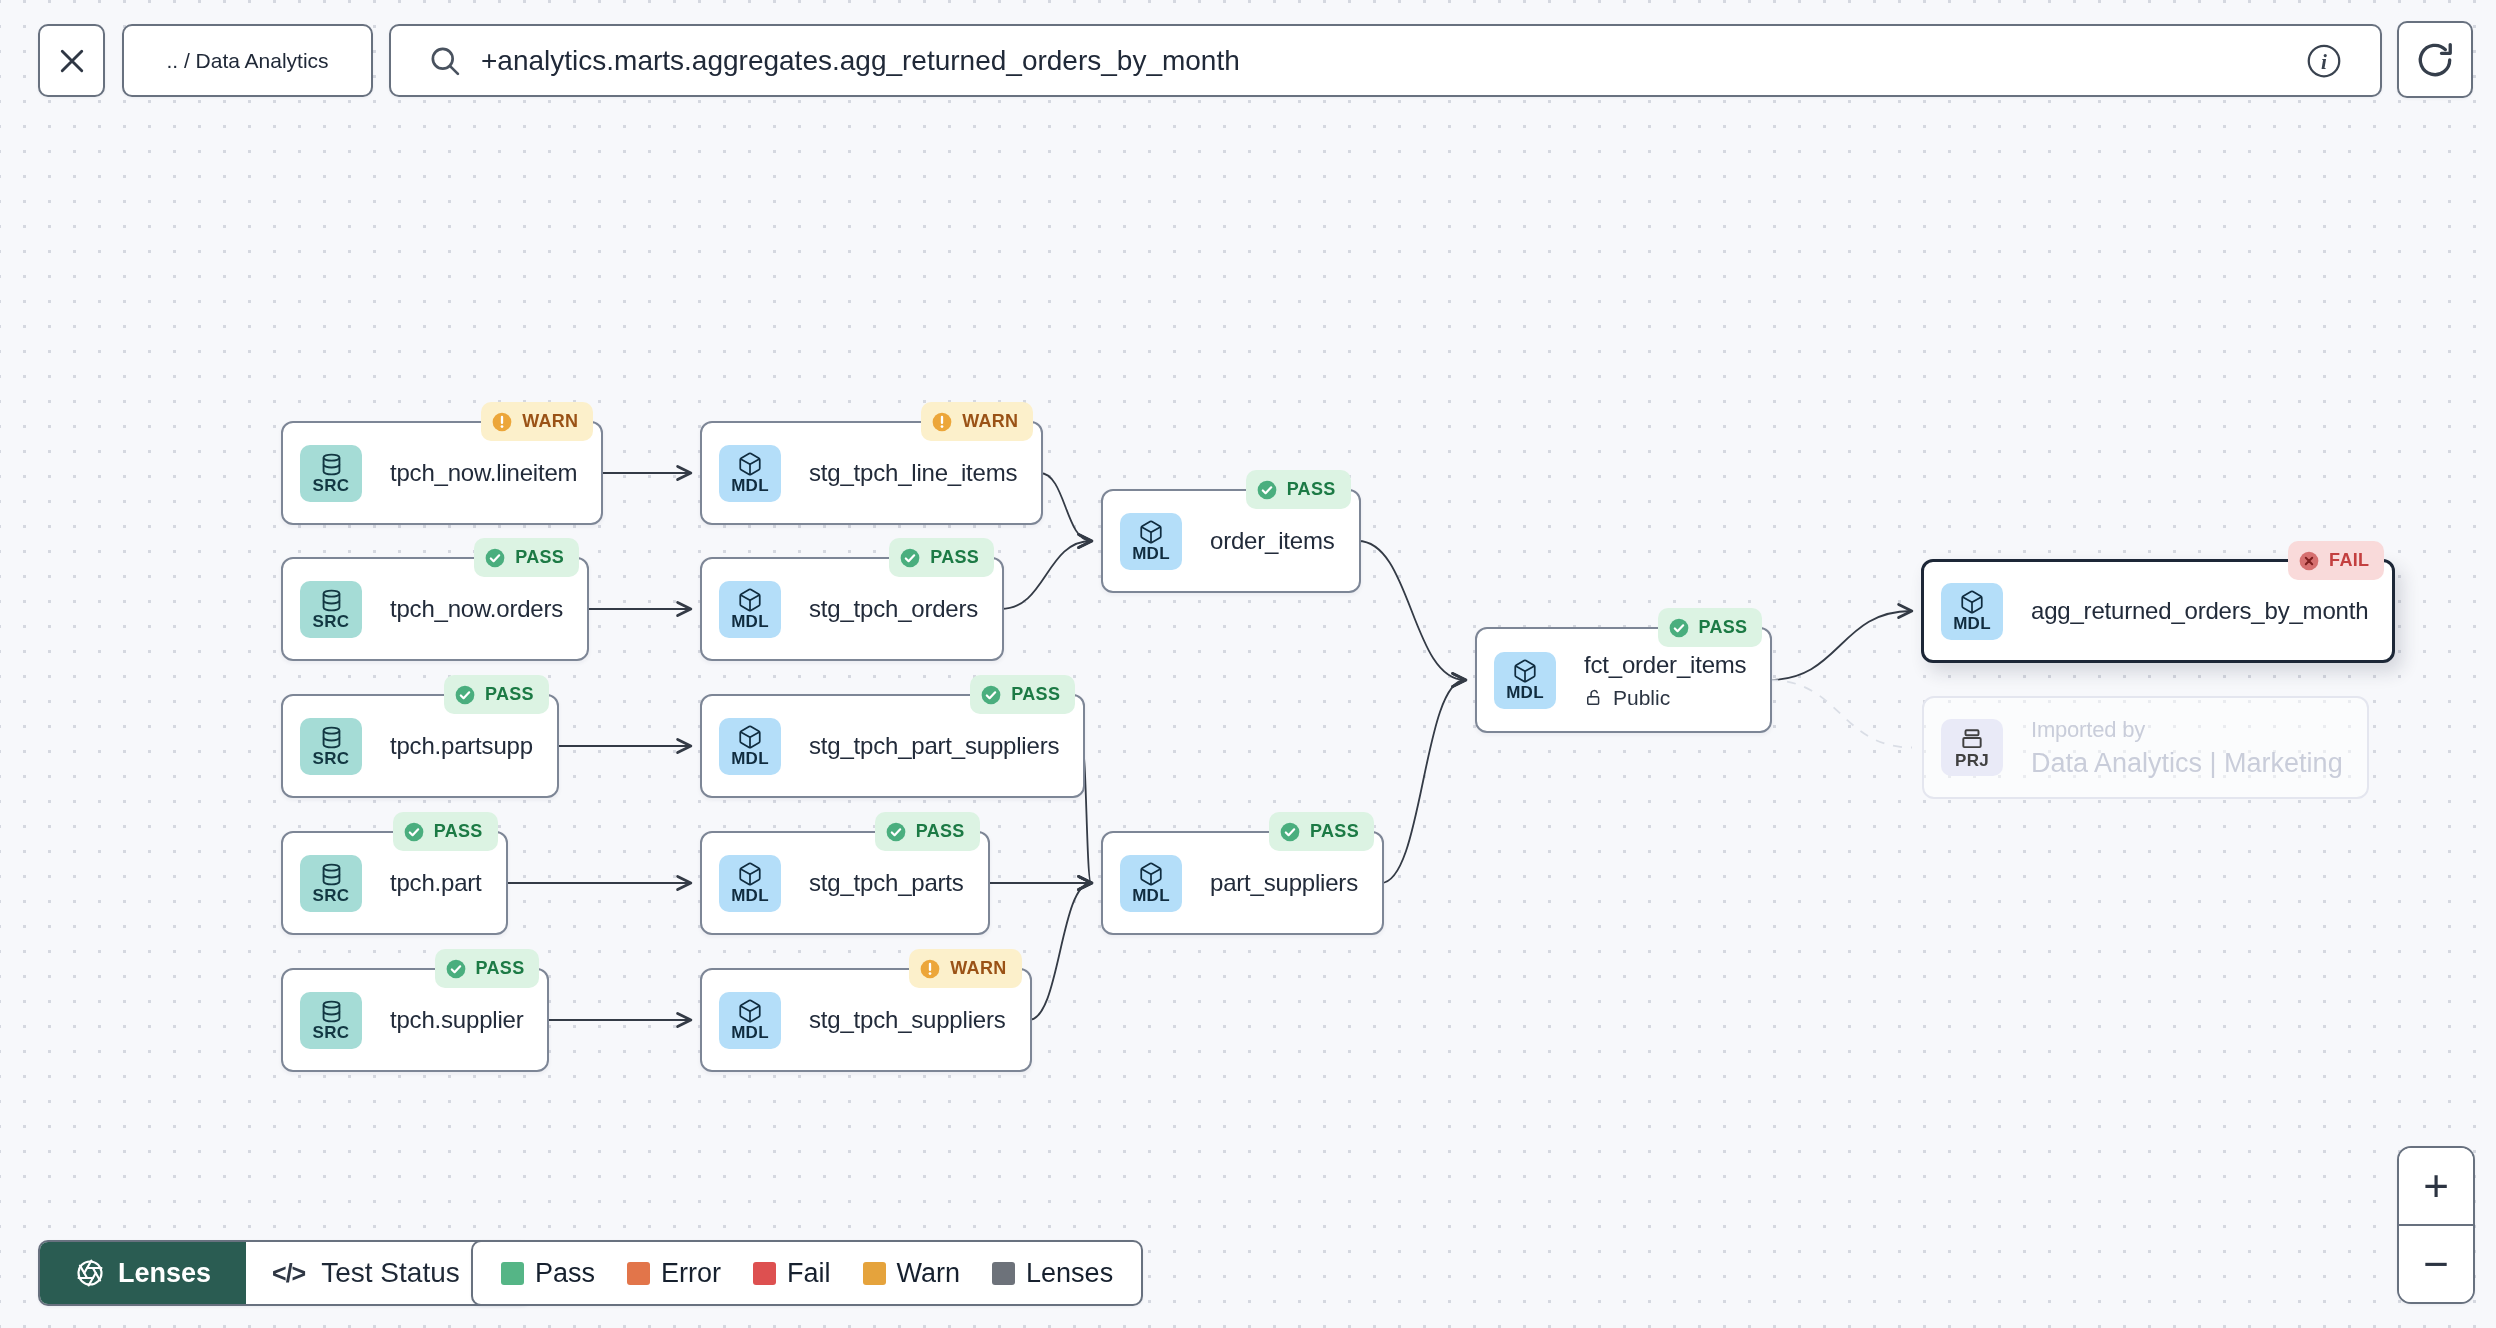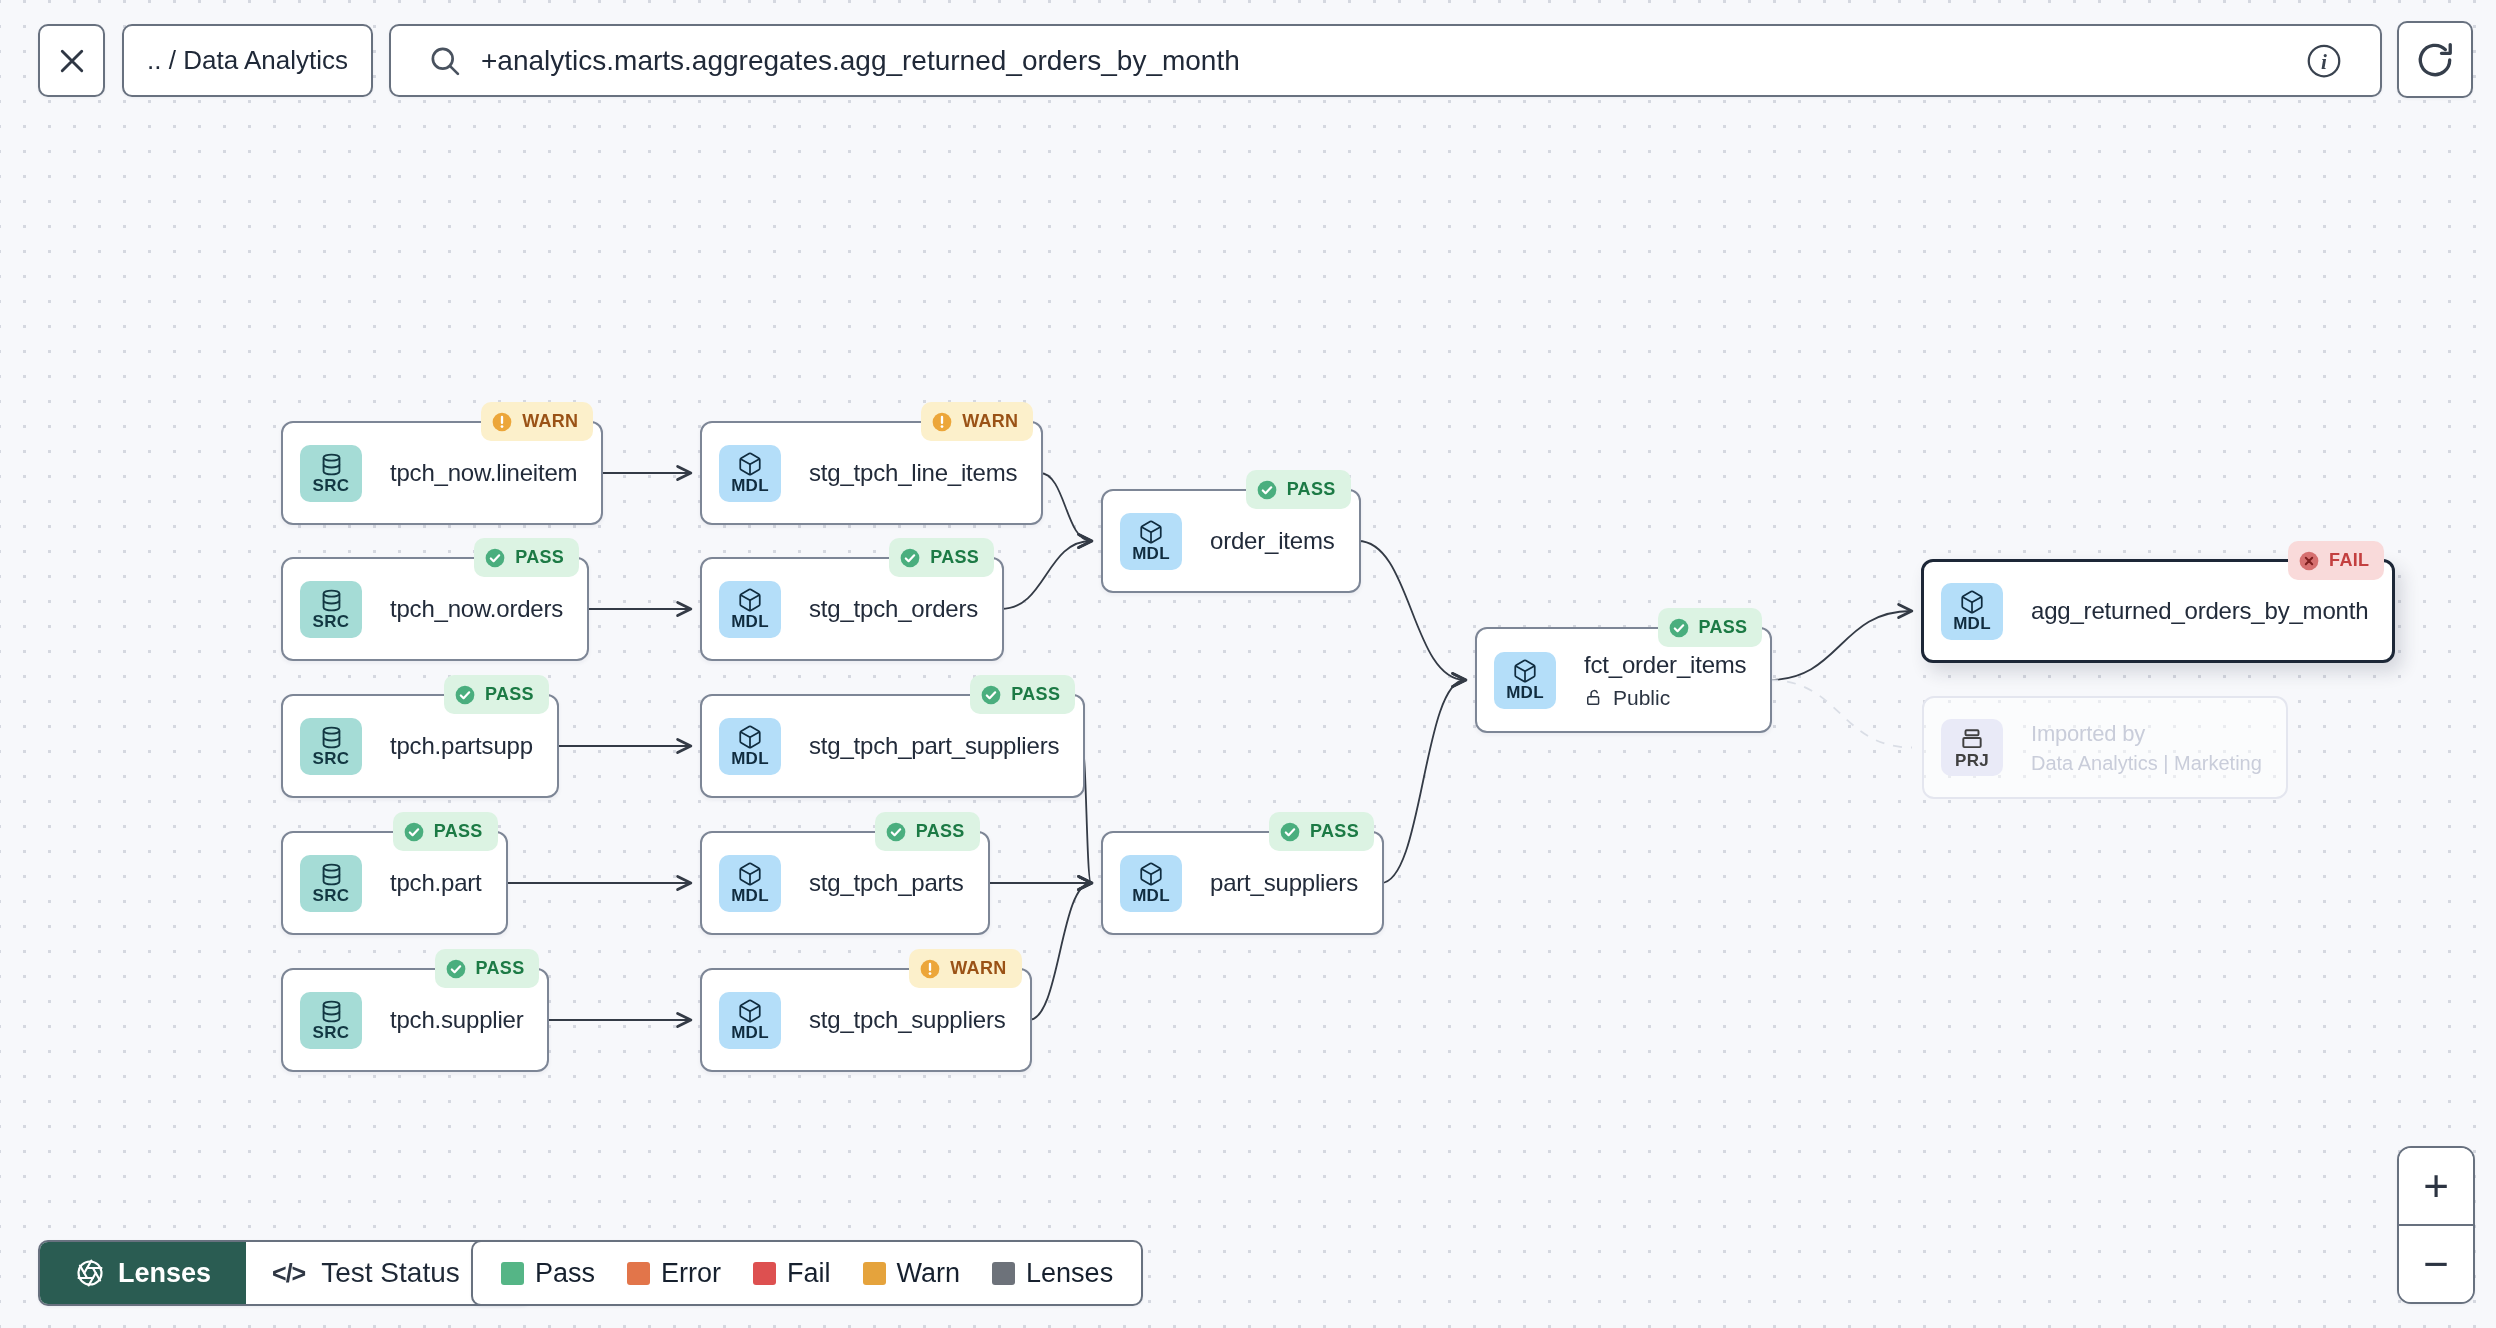--- a/index.html
+++ b/index.html
@@ -14,21 +14,21 @@
     background-image:radial-gradient(circle,#d5d8e0 1.7px,transparent 1.9px);
     background-size:25px 25px;background-position:12px 14px;
   }
   
   .panel{
     position:absolute;background:#fff;border:2px solid #68717f;border-radius:10px;
     display:flex;align-items:center;box-shadow:0 1px 3px rgba(25,35,60,.06);
     box-sizing:border-box;
   }
   #close-btn{left:38px;top:24px;width:67px;height:73px;justify-content:center;cursor:pointer;}
-  #breadcrumb-btn{left:122px;top:24px;width:251px;height:73px;justify-content:center;font-size:26px;cursor:pointer;}
+  #breadcrumb-btn{left:122px;top:24px;width:251px;height:73px;justify-content:center;font-size:21px;cursor:pointer;}
   #search-bar{left:389px;top:24px;width:1993px;height:73px;padding:0 36px;gap:16px;}
   #search-input{flex:1;border:none;outline:none;background:transparent;font-size:28px;color:#202938;font-family:inherit;}
   #refresh-btn{left:2397px;top:21px;width:76px;height:77px;justify-content:center;cursor:pointer;}
   .tb-icon{display:flex;align-items:center;justify-content:center;}
   
   .node{
     position:absolute;background:#fff;border:2px solid #7d8696;border-radius:12px;
     display:flex;align-items:center;gap:28px;padding:0 24px 0 17px;
     box-sizing:border-box;white-space:nowrap;z-index:3;
     box-shadow:0 2px 4px rgba(30,40,60,.06);cursor:pointer;
@@ -40,21 +40,21 @@
     display:flex;flex-direction:column;align-items:center;justify-content:center;
     font-size:17px;font-weight:700;line-height:1.05;letter-spacing:.3px;
   }
   .k-SRC{background:#a5dcd6;color:#123742;}
   .k-MDL{background:#b4def9;color:#102c3f;}
   .k-PRJ{background:#e9eaf7;color:#404040;}
   .nlabels{display:flex;flex-direction:column;justify-content:center;}
   .nlabel{font-size:24px;color:#222b3a;letter-spacing:-.2px;}
   .nsub{font-size:21px;color:#2b3442;display:flex;align-items:center;gap:9px;margin-top:7px;}
   .node.ghost .nlabel{font-size:22px;color:#c9cdda;}
-  .node.ghost .nsub{font-size:20px;color:#c9cdda;margin-top:5px;}
+  .node.ghost .nsub{font-size:27px;color:#c9cdda;margin-top:5px;}
   .badge{
     position:absolute;top:-21px;right:8px;height:39px;padding:0 15px 0 10px;border-radius:10px;
     display:flex;align-items:center;gap:9px;font-size:18px;font-weight:700;letter-spacing:.3px;
   }
   .b-PASS{background:#dcf3e3;color:#1c7a45;}
   .b-WARN{background:#fcf0cb;color:#9a5216;}
   .b-FAIL{background:#f9dada;color:#c33f3f;}
   #edges{position:absolute;inset:0;z-index:1;}
   
   #lens-group{

